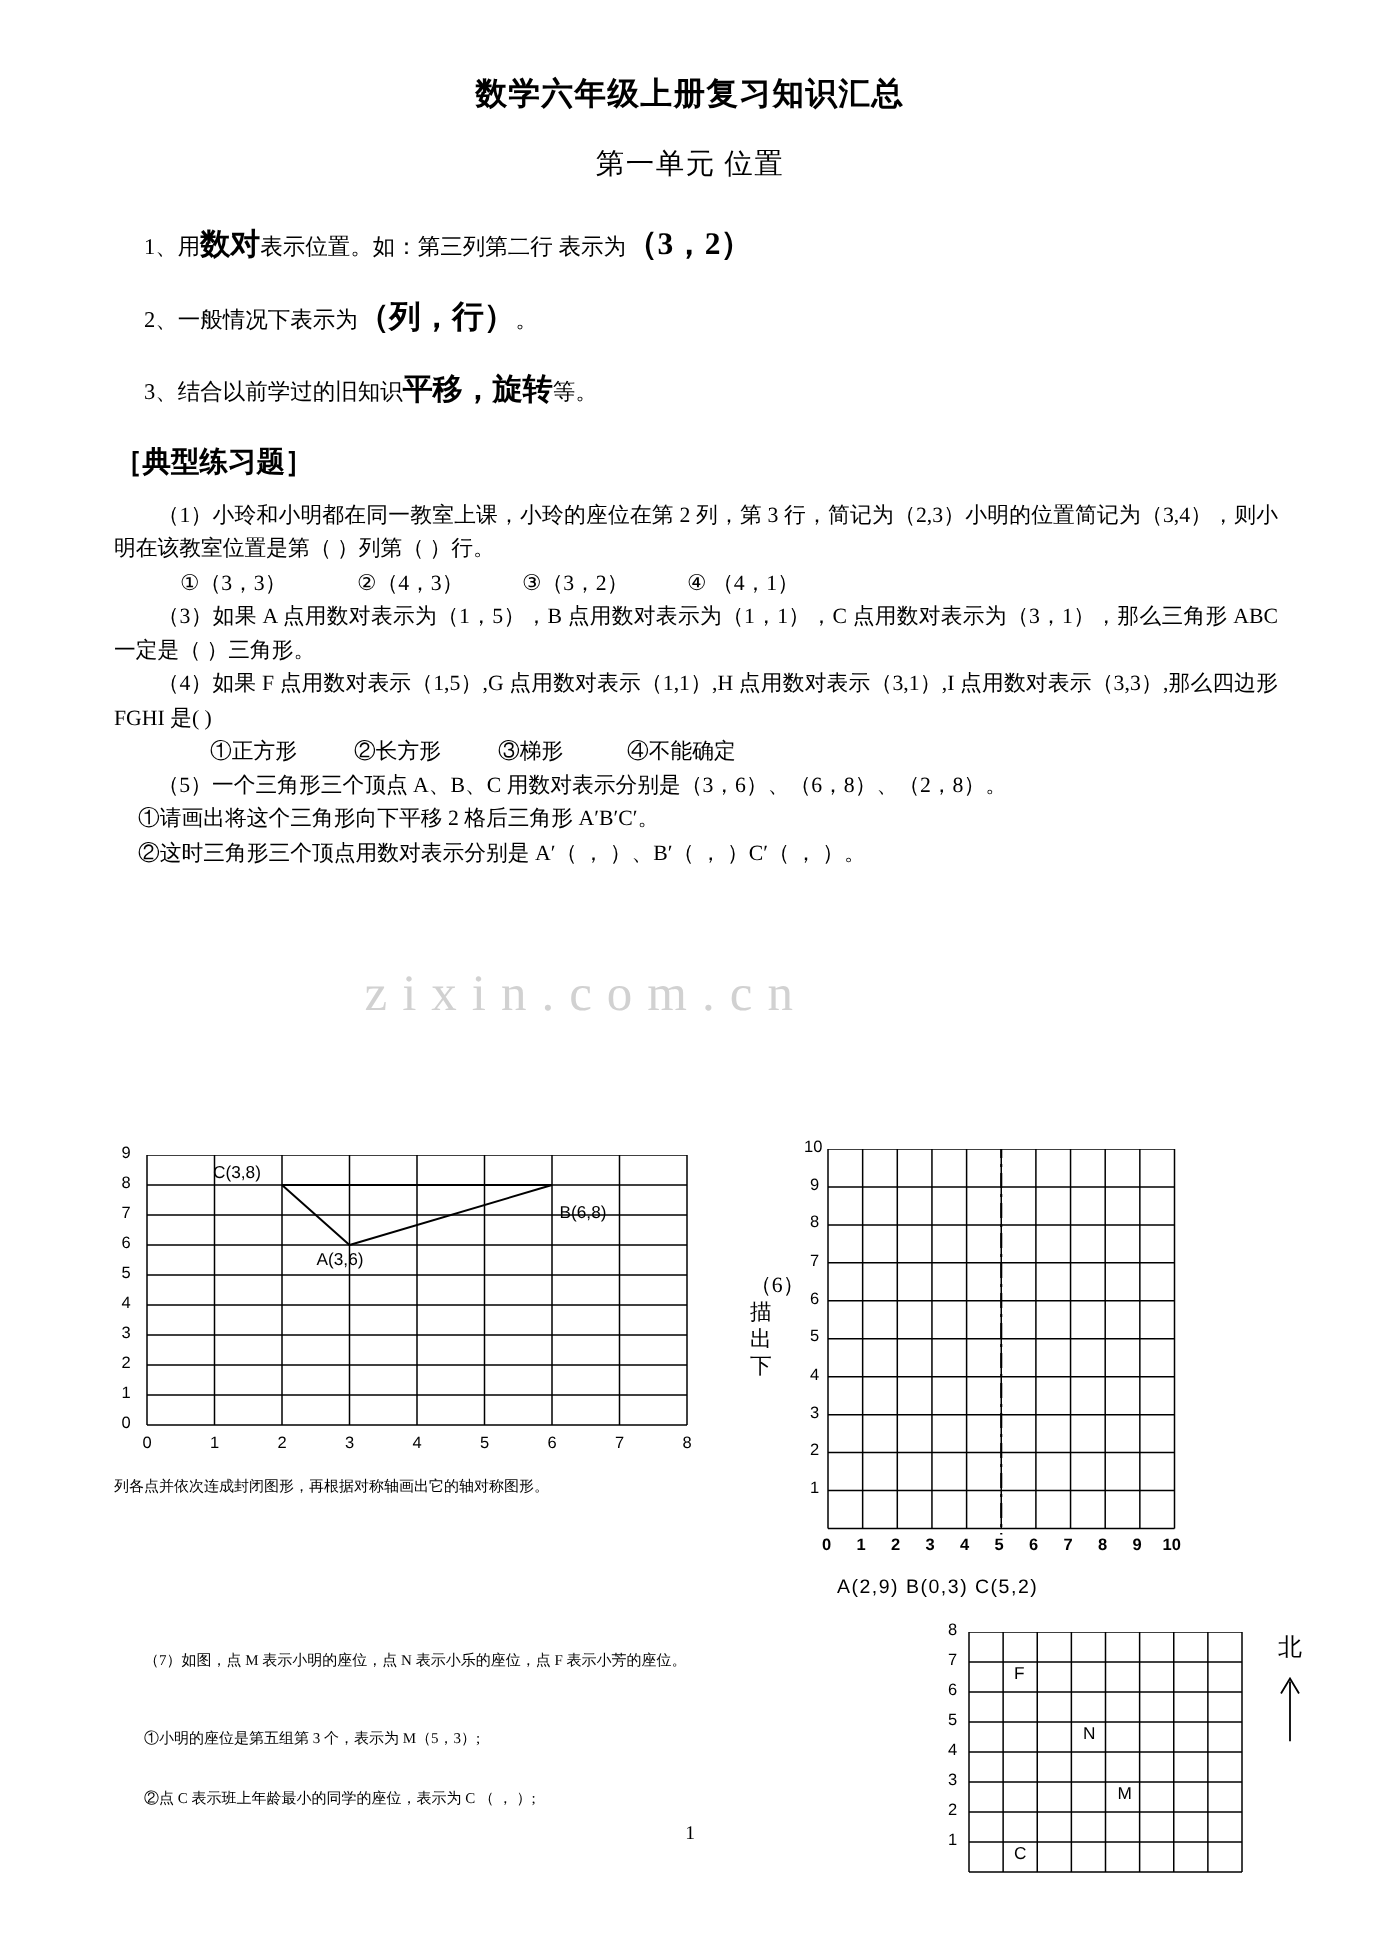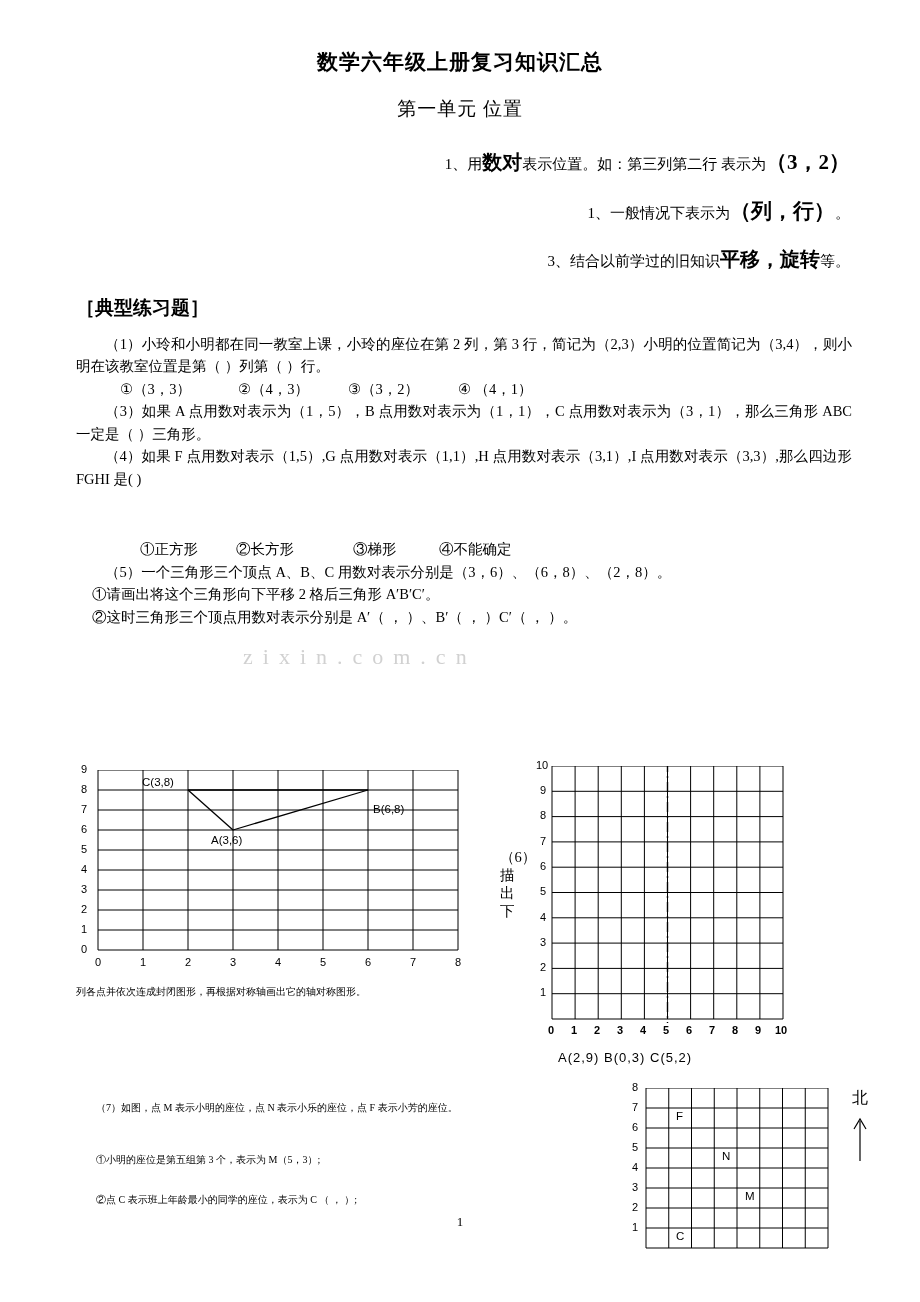--- a/index.html
+++ b/index.html
@@ -22,23 +22,22 @@
   }
   .subtitle {
     text-align: center;
     font-size: 19px;
     font-weight: normal;
     margin-top: 20px;
     letter-spacing: 1px;
   }
   .line1, .line2, .line3 {
     font-size: 15px;
-    margin-left: 48px;
+    margin-left: 96px;
     margin-right: 70px;
-    text-align: right;
   }
   .line1 { margin-top: 26px; }
   .line2 { margin-top: 21px; }
   .line3 { margin-top: 21px; }
   .big { font-size: 21px; font-weight: bold; font-family:"Liberation Serif", serif;}
   .bigm { font-size: 20px; font-weight: bold; }
 
   .bracket {
     margin-top: 22px;
     margin-left: 76px;
@@ -58,21 +57,21 @@
     font-size: 14.5px;
     margin-left: 76px;
     line-height: 1.55;
   }
   .opts span { display:inline-block; }
 
   
   .watermark {
     position: absolute;
     left: 243px; top: 596px;
-    font-size: 22px;
+    font-size: 34px;
     font-family: "Liberation Serif", serif;
     color: #c9c9c9;
     letter-spacing: 10px;
     opacity: .85;
     pointer-events: none;
     white-space: nowrap;
     z-index: 5;
   }
 
   
@@ -101,37 +100,37 @@
 <div class="page">
 
   <div class="title">数学六年级上册复习知识汇总</div>
   <div class="subtitle">第一单元  位置</div>
 
   <div class="line1">
     <span>1、用</span><span class="bigm">数对</span><span>表示位置。如：第三列第二行   表示为</span><span class="big">（3，2）</span>
   </div>
 
   <div class="line2">
-    <span>1、一般情况下表示为</span><span class="big">（列，行）</span><span>。</span>
+    <span>2、一般情况下表示为</span><span class="big">（列，行）</span><span>。</span>
   </div>
 
   <div class="line3">
     <span>3、结合以前学过的旧知识</span><span class="bigm">平移，旋转</span><span>等。</span>
   </div>
 
   <div class="bracket">［典型练习题］</div>
 
   <div class="para indent" style="margin-top:12px;">（1）小玲和小明都在同一教室上课，小玲的座位在第 2 列，第 3 行，简记为（2,3）小明的位置简记为（3,4），则小明在该教室位置是第（      ）列第（      ）行。</div>
   <div class="opts" style="margin-left:120px;">
     <span style="width:118px;">①（3，3）</span><span style="width:110px;">②（4，3）</span><span style="width:110px;">③（3，2）</span><span>④  （4，1）</span>
   </div>
   <div class="para indent">（3）如果 A 点用数对表示为（1，5），B 点用数对表示为（1，1），C 点用数对表示为（3，1），那么三角形 ABC 一定是（       ）三角形。</div>
   <div class="para indent">（4）如果 F 点用数对表示（1,5）,G 点用数对表示（1,1）,H 点用数对表示（3,1）,I 点用数对表示（3,3）,那么四边形 FGHI 是(      )</div>
   <div class="opts" style="margin-left:140px;">
-    <span style="width:96px;margin-top:48px;">①正方形</span><span style="width:96px;">②长方形</span><span style="width:86px;margin-left:21px;">③梯形</span><span>④不能确定</span>
+    <span style="width:96px;">①正方形</span><span style="width:96px;">②长方形</span><span style="width:86px;">③梯形</span><span>④不能确定</span>
   </div>
   <div class="para indent">（5）一个三角形三个顶点 A、B、C 用数对表示分别是（3，6）、（6，8）、（2，8）。</div>
   <div class="para" style="margin-left:92px;">①请画出将这个三角形向下平移 2 格后三角形 A′B′C′。</div>
   <div class="para" style="margin-left:92px;">②这时三角形三个顶点用数对表示分别是 A′（    ，  ）、B′（   ，  ）C′（   ，  ）。</div>
 
   <div class="watermark">zixin.com.cn</div>
 
   <div class="gridwrap" id="graphA">
     <svg width="420" height="210" viewBox="0 0 420 210">
 

